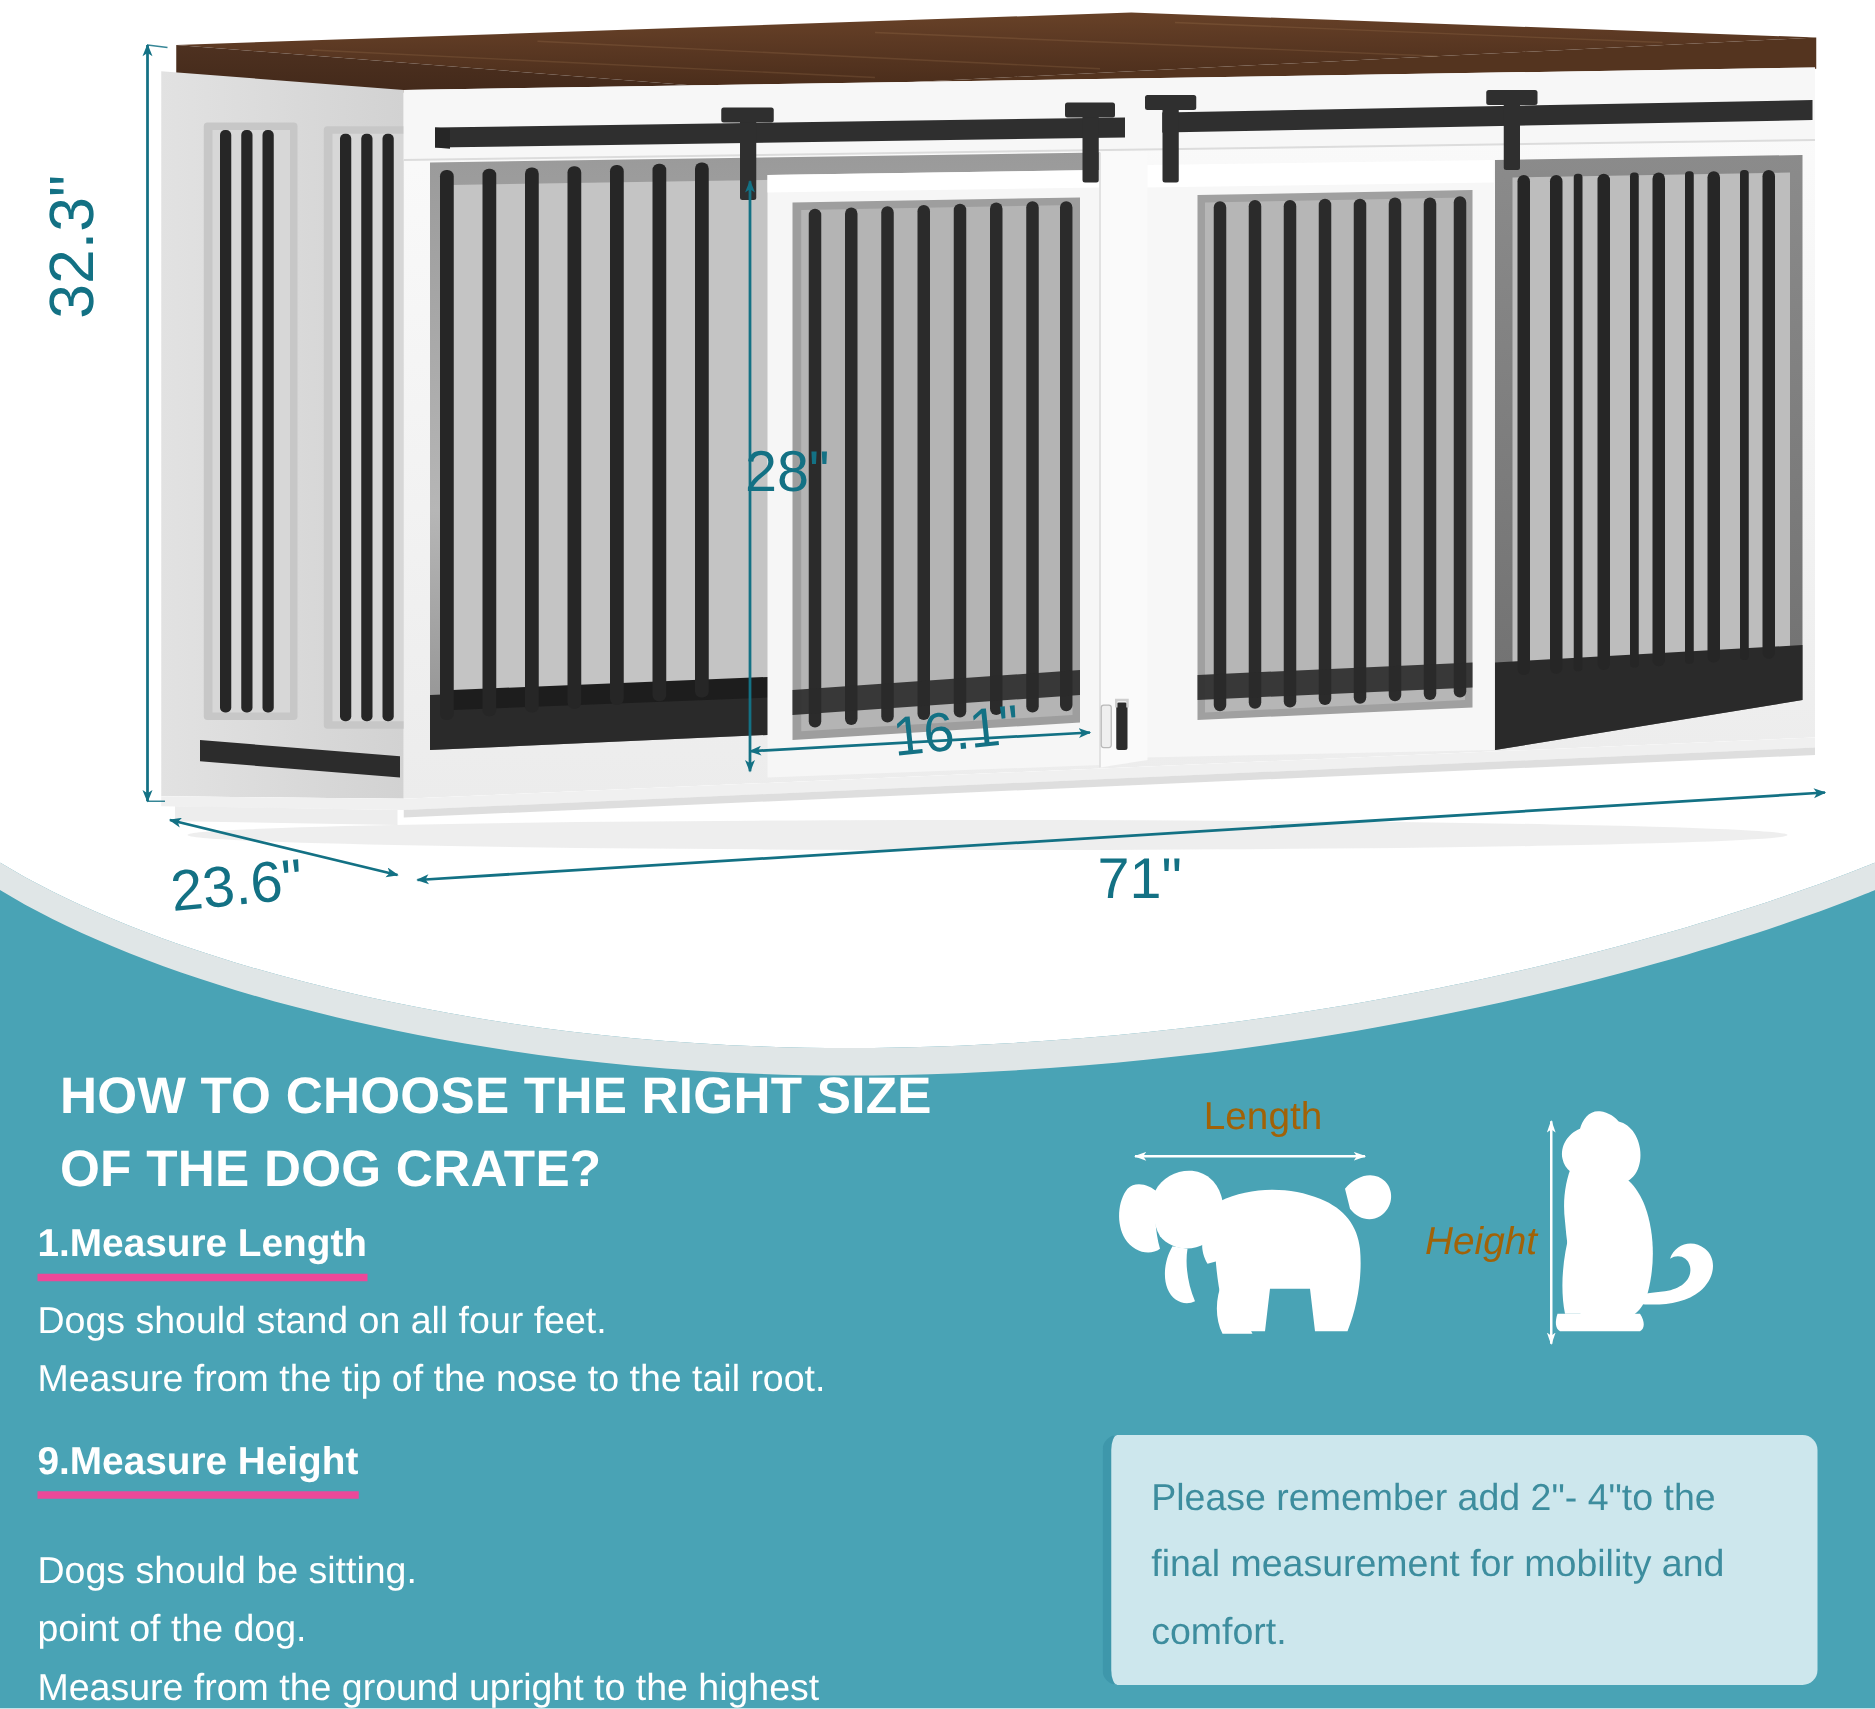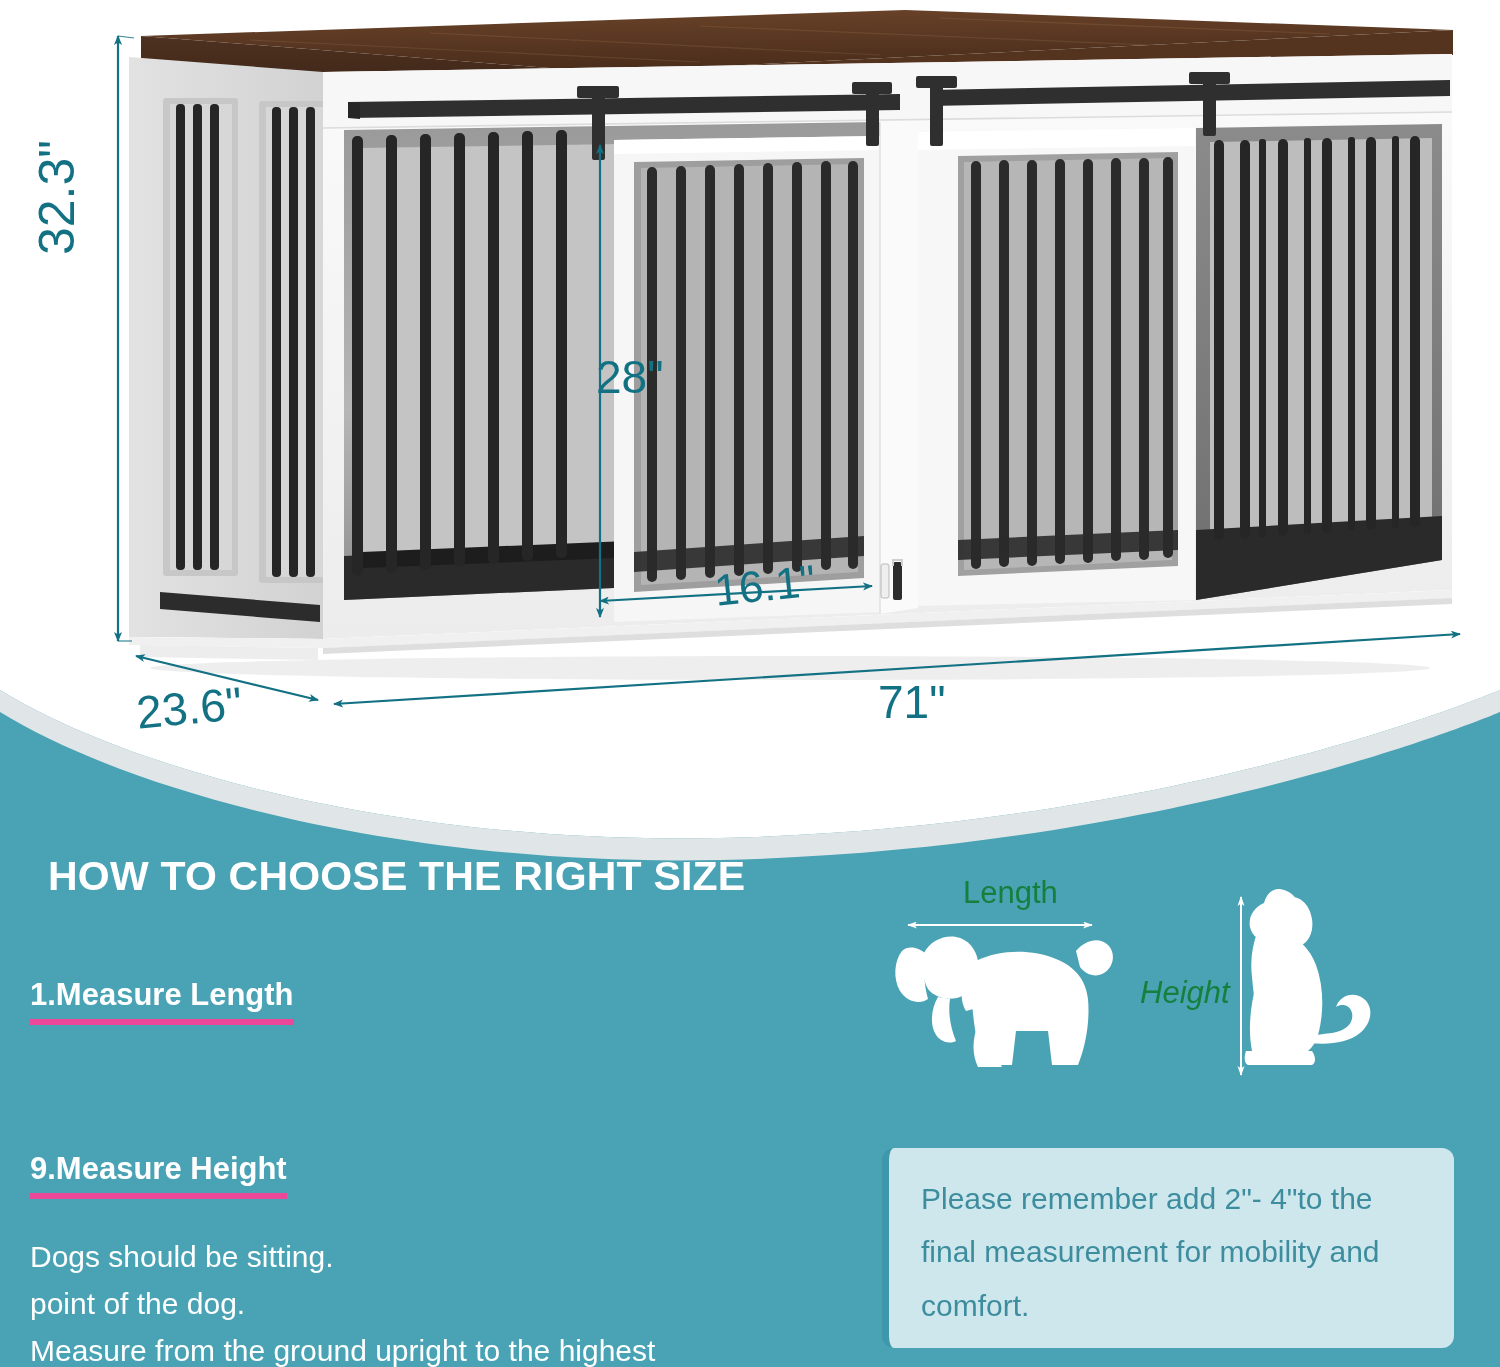--- a/index.html
+++ b/index.html
@@ -119,21 +119,21 @@
   
   #dog-graphics {
     position: absolute;
     left: 880px; top: 185px;
     width: 620px; height: 245px;
   }
   #dogs-svg { position: absolute; left: 0; top: 0; }
 
   .dog-dim-label {
     position: absolute;
-    color: #15803d;
+    color: #a16207;
     font-size: 31px;
     font-family: "Liberation Sans", sans-serif;
     white-space: nowrap;
   }
   #length-label { left: 83px; top: 0px; }
   #height-label { left: 260px; top: 100px; font-style: italic; }
 
   
   #note-box {
     position: absolute;
@@ -378,23 +378,28 @@
                C1180,138 1500,0 1500,0
                L1500,22
                C1500,22 1180,160 720,170
                C420,177 140,108 0,22 Z" fill="#e9eaea" opacity="0.95"></path>
     </svg>
 
     <div id="info-content">
 
       <div id="headline">
         <span class="hl-line">HOW TO CHOOSE THE RIGHT SIZE</span>
+        <span class="hl-line">OF THE DOG CRATE?</span>
       </div>
 
       <div class="step-title" id="step1-title">1.Measure Length</div>
+      <div class="step-body" id="step1-body">
+        <span>Dogs should stand on all four feet.</span>
+        <span>Measure from the tip of the nose to the tail root.</span>
+      </div>
 
       <div class="step-title" id="step2-title">9.Measure Height</div>
       <div class="step-body" id="step2-body">
         <span>Dogs should be sitting.</span>
         <span>point of the dog.</span>
         <span>Measure from the ground upright to the highest</span>
       </div>
 
       <div id="dog-graphics">
         <svg id="dogs-svg" width="620" height="245" viewBox="0 0 620 245">

